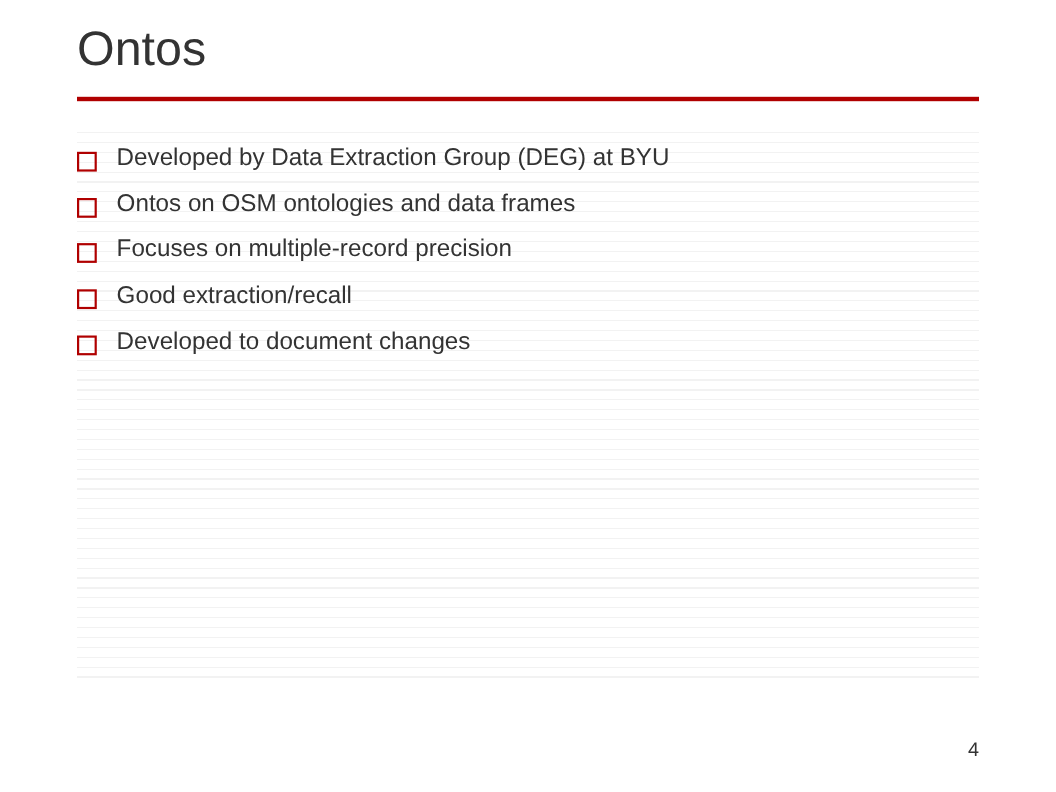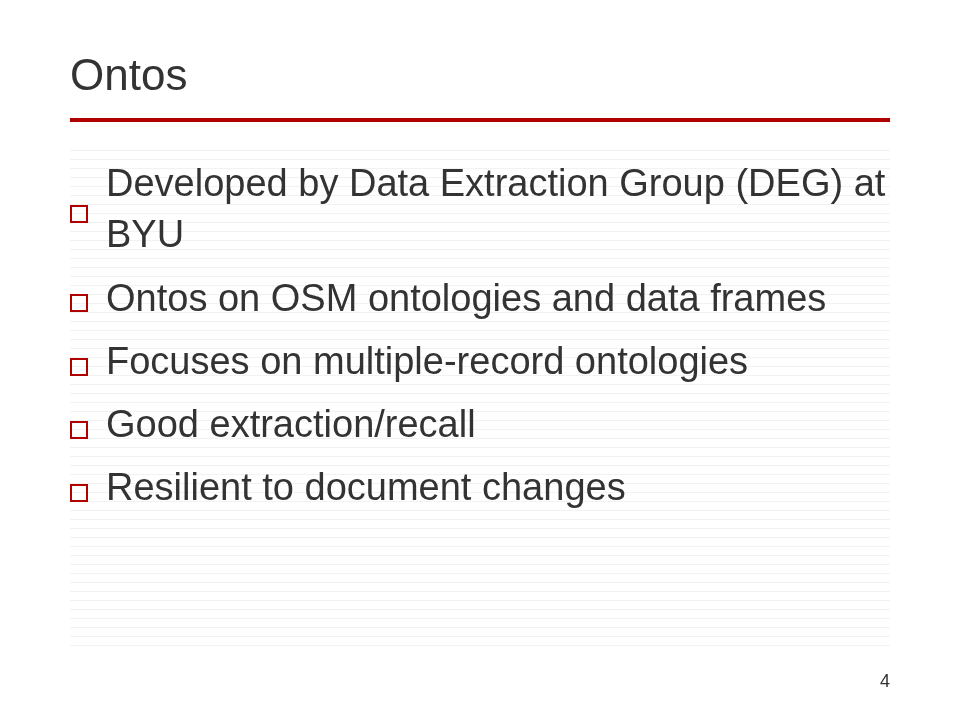--- a/index.html
+++ b/index.html
@@ -11,21 +11,21 @@
       width: 960px;
       height: 720px;
       background: #ffffff;
       font-family: Verdana, Geneva, sans-serif;
       position: relative;
       overflow: hidden;
     }
     .slide {
       width: 100%;
       height: 100%;
-      padding: 50px 70px 40px 70px;
+      padding: 20px 70px 40px 70px;
       position: relative;
     }
     .title {
       font-size: 44px;
       color: #333333;
       font-weight: normal;
       margin-bottom: 18px;
       font-family: Verdana, Geneva, sans-serif;
     }
     .title-underline {
@@ -53,23 +53,23 @@
       );
       z-index: 0;
     }
     .bullet-list {
       list-style: none;
       position: relative;
       z-index: 1;
     }
     .bullet-item {
       display: flex;
-      align-items: center;
+      align-items: flex-start;
       margin-bottom: 12px;
-      font-size: 38px;
+      font-size: 22px;
       color: #333333;
       line-height: 1.35;
     }
     .bullet-square {
       width: 18px;
       height: 18px;
       border: 2px solid #b00000;
       background: transparent;
       flex-shrink: 0;
       margin-right: 18px;
@@ -106,28 +106,28 @@
         <li class="bullet-item">
           <span class="bullet-square"></span>
           <span class="bullet-text">Developed by Data Extraction Group (DEG) at BYU</span>
         </li>
         <li class="bullet-item">
           <span class="bullet-square"></span>
           <span class="bullet-text">Ontos on OSM ontologies and data frames</span>
         </li>
         <li class="bullet-item">
           <span class="bullet-square"></span>
-          <span class="bullet-text">Focuses on multiple-record ontologies</span>
+          <span class="bullet-text">Focuses on multiple-record precision</span>
         </li>
         <li class="bullet-item">
           <span class="bullet-square"></span>
           <span class="bullet-text">Good extraction/recall</span>
         </li>
         <li class="bullet-item">
           <span class="bullet-square"></span>
-          <span class="bullet-text">Resilient to document changes</span>
+          <span class="bullet-text">Developed to document changes</span>
         </li>
       </ul>
     </div>
   </div>
 
   <div class="page-number">4</div>
 </div>
 
 </body></html>

